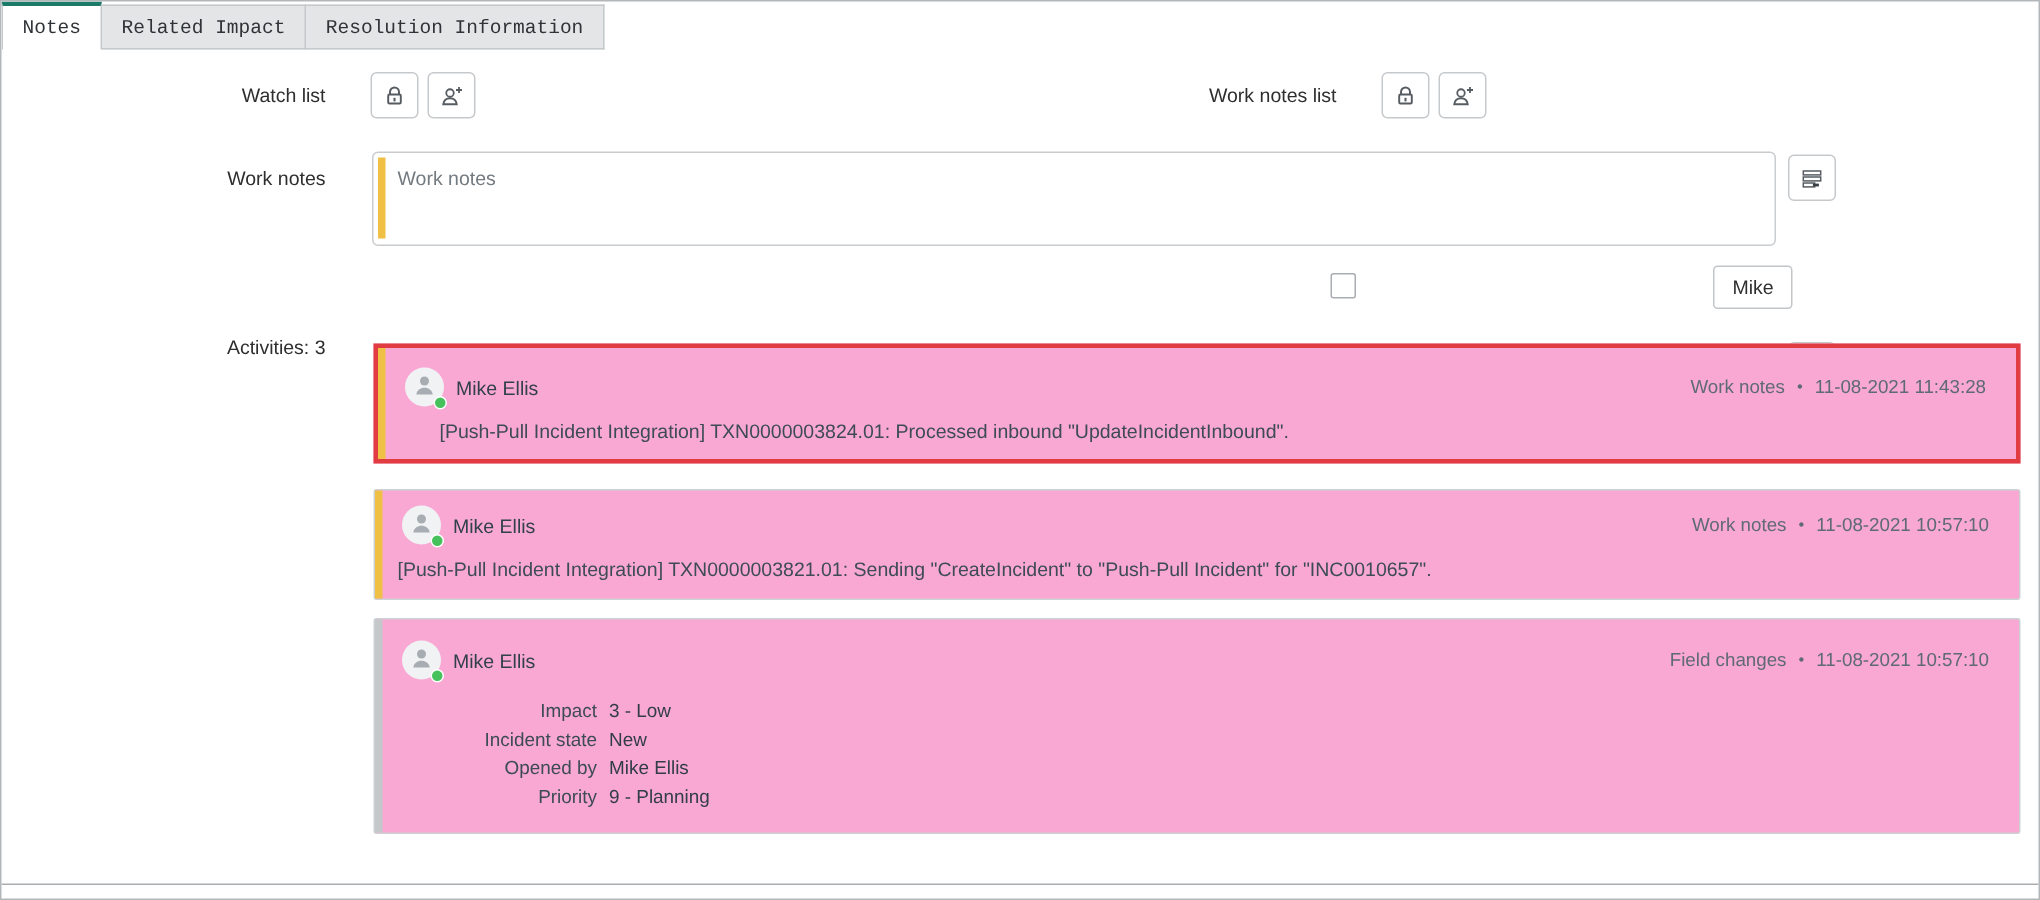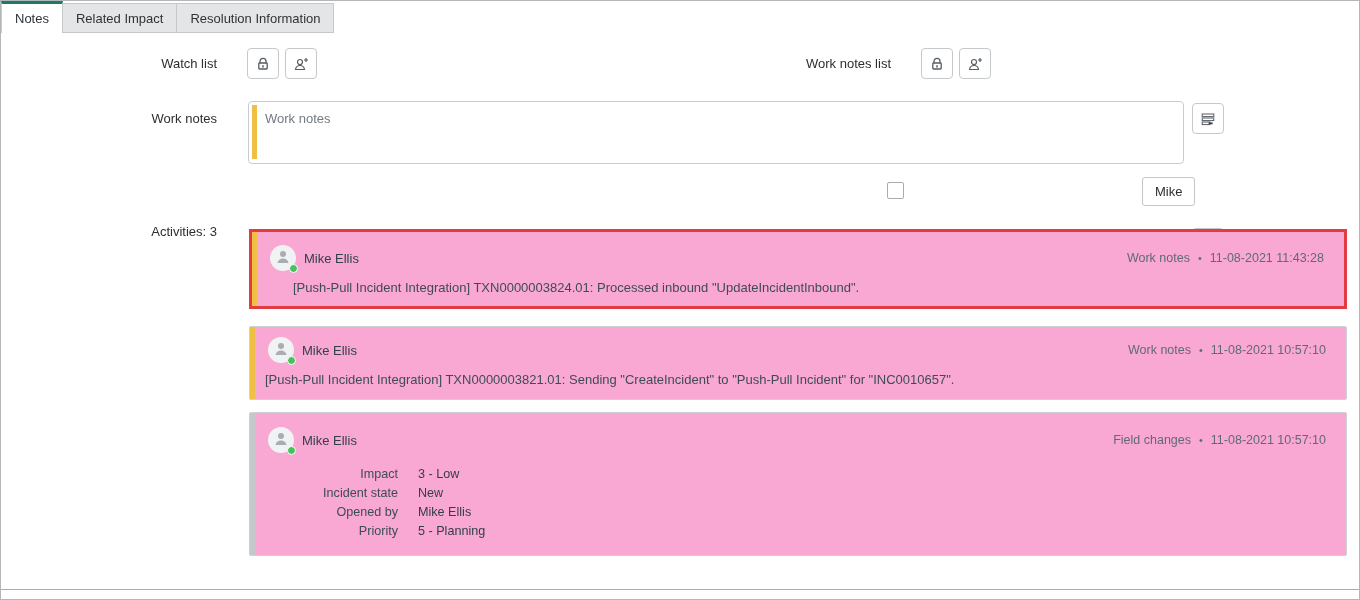--- a/index.html
+++ b/index.html
@@ -22,20 +22,21 @@
     border-top: 1px solid #a9adb0;
   }
 
   
   .tabbar {
     position: absolute;
     top: 0; left: 0;
     display: flex;
     align-items: flex-end;
     height: 32px;
+    font-family: Liberation Mono, monospace;
   }
   .tab {
     height: 30px;
     padding: 0 13px;
     display: flex;
     align-items: center;
     font-size: 13px;
     color: #2f3337;
     background: #e3e5e6;
     border: 1px solid #c6c9cb;
@@ -196,21 +197,21 @@
     height: 19px;
     align-items: flex-start;
     font-size: 12.6px;
   }
   .field-row .f-label {
     width: 128px;
     text-align: right;
     color: #3e4b57;
   }
   .field-row .f-value {
-    margin-left: 20px;
+    margin-left: 8px;
     color: #323d47;
   }
 </style>
 </head>
 <body>
 
 <div class="frame">
 
   <div class="tabbar">
     <div class="tab active">Notes</div>
@@ -357,19 +358,19 @@
       <div class="field-row">
         <span class="f-label">Incident state</span>
         <span class="f-value">New</span>
       </div>
       <div class="field-row">
         <span class="f-label">Opened by</span>
         <span class="f-value">Mike Ellis</span>
       </div>
       <div class="field-row">
         <span class="f-label">Priority</span>
-        <span class="f-value">5 - Planning</span>
+        <span class="f-value">9 - Planning</span>
       </div>
     </div>
   </div>
 
   <div class="bottom-rule"></div>
 </div>
 
 </body></html>

